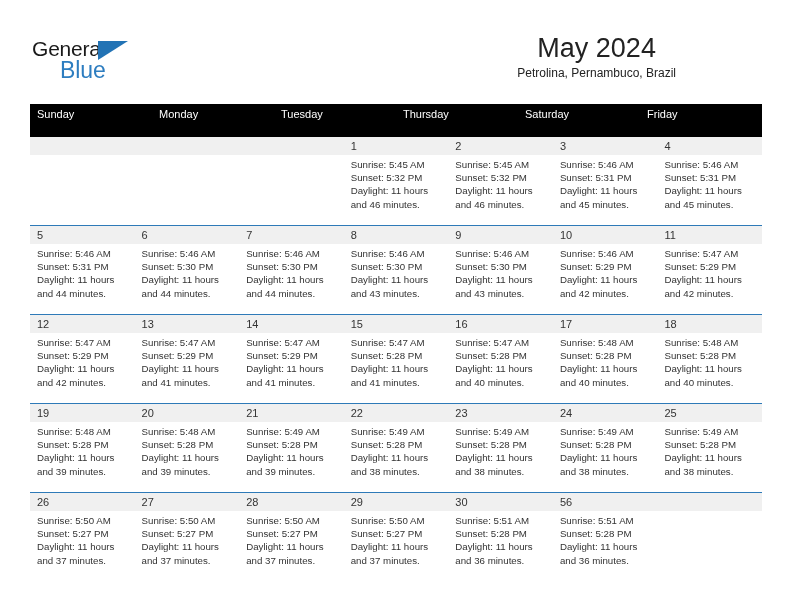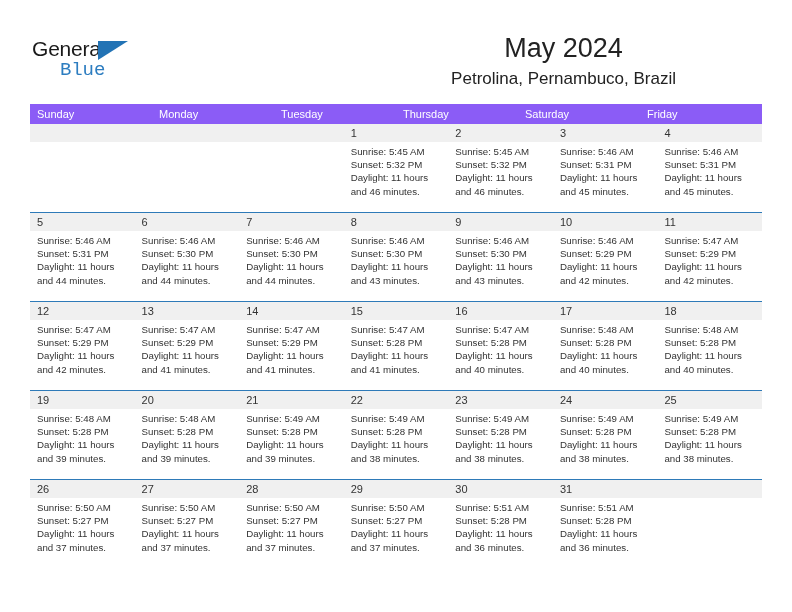--- a/index.html
+++ b/index.html
@@ -54,60 +54,58 @@
     top: 5px;
     width: 0;
     height: 0;
     border-left: 30px solid #2273b5;
     border-bottom: 19px solid transparent;
   }
   .logo-blue {
     position: absolute;
     left: 28px;
     top: 22px;
-    font-size: 19px;
+    font-size: 23px;
     color: #2d7dc0;
     line-height: 25px;
     letter-spacing: -0.1px;
-    font-family: Liberation Mono, monospace;
   }
 
   .title-block {
     position: absolute;
     right: 36px;
     top: 32px;
     text-align: center;
   }
   .cal-title {
     font-size: 27px;
     color: #222222;
     line-height: 32px;
     white-space: nowrap;
   }
   .cal-subtitle {
-    margin-top: 6px;
-    font-size: 17px;
+    font-size: 12px;
     color: #222222;
     line-height: 18px;
     white-space: nowrap;
   }
 
   
   .calendar {
     position: absolute;
     left: 30px;
     top: 104px;
     width: 732px;
   }
 
   .dow-row {
     display: flex;
     width: 100%;
-    background: #8b5cf6;
-    height: 20px;
+    background: #000000;
+    height: 33px;
   }
   .dow-cell {
     flex: 1 1 0;
     color: #ffffff;
     font-size: 11px;
     line-height: 20px;
     padding-left: 7px;
     box-sizing: border-box;
     white-space: nowrap;
     overflow: hidden;
@@ -389,21 +387,21 @@
             </div>
           </div>
         </div>
         <div class="week">
           <div class="week-dates">
             <div class="date-cell">26</div>
             <div class="date-cell">27</div>
             <div class="date-cell">28</div>
             <div class="date-cell">29</div>
             <div class="date-cell">30</div>
-            <div class="date-cell">31</div>
+            <div class="date-cell">56</div>
             <div class="date-cell"></div>
           </div>
           <div class="week-body">
             <div class="body-cell">
               <div class="body-line">Sunrise: 5:50 AM</div>
               <div class="body-line">Sunset: 5:27 PM</div>
               <div class="body-line">Daylight: 11 hours</div>
               <div class="body-line">and 37 minutes.</div>
             </div>
             <div class="body-cell">

